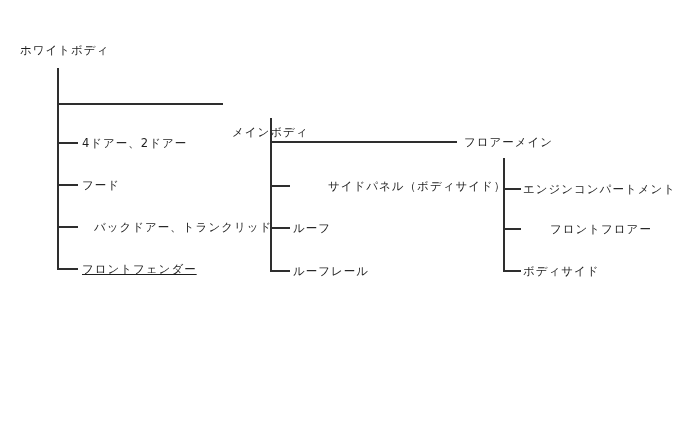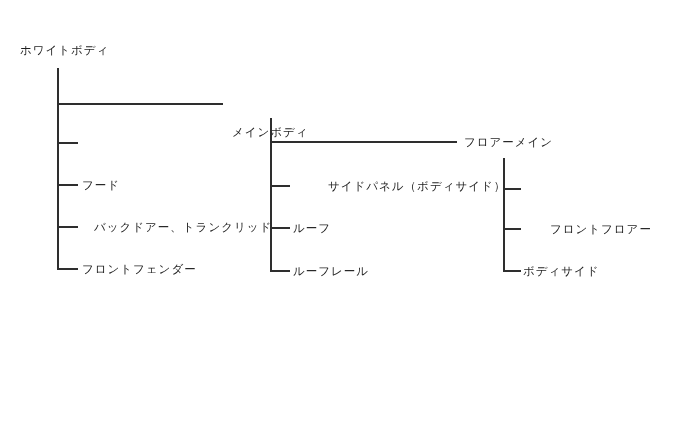--- a/index.html
+++ b/index.html
@@ -37,47 +37,49 @@
 <div class="canvas">
 
   <span class="node" style="left:20px; top:50px;">ホワイトボディ</span>
 
   <div class="vline" style="left:57px; top:68px; height:202px;"></div>
 
   <div class="hline" style="left:57px; top:103px; width:166px;"></div>
   <span class="node" style="left:232px; top:104px;margin-top:28px;">メインボディ</span>
 
   <div class="hline" style="left:57px; top:142px; width:21px;"></div>
+  <span class="node" style="left:82px; top:143px;">4ドアー、2ドアー</span>
 
   <div class="hline" style="left:57px; top:184px; width:21px;"></div>
   <span class="node" style="left:82px; top:185px;">フード</span>
 
   <div class="hline" style="left:57px; top:226px; width:21px;"></div>
   <span class="node" style="left:82px; top:227px;margin-left:12px;">バックドアー、トランクリッド</span>
 
   <div class="hline" style="left:57px; top:268px; width:21px;"></div>
-  <span class="node" style="left:82px; top:269px;">フロントフェンダー</span>
+  <span class="node" style="left:82px; top:269px;text-decoration:underline;">フロントフェンダー</span>
 
   <div class="vline" style="left:270px; top:118px; height:154px;"></div>
 
   <div class="hline" style="left:270px; top:141px; width:187px;"></div>
   <span class="node" style="left:464px; top:142px;">フロアーメイン</span>
 
   <div class="hline" style="left:270px; top:185px; width:20px;"></div>
   <span class="node" style="left:293px; top:186px;margin-left:35px;">サイドパネル（ボディサイド）</span>
 
   <div class="hline" style="left:270px; top:227px; width:20px;"></div>
   <span class="node" style="left:293px; top:228px;">ルーフ</span>
 
   <div class="hline" style="left:270px; top:270px; width:20px;"></div>
   <span class="node" style="left:293px; top:271px;">ルーフレール</span>
 
   <div class="vline" style="left:503px; top:158px; height:114px;"></div>
 
   <div class="hline" style="left:503px; top:188px; width:18px;"></div>
+  <span class="node" style="left:523px; top:189px;">エンジンコンパートメント</span>
 
   <div class="hline" style="left:503px; top:228px; width:18px;"></div>
   <span class="node" style="left:550px; top:229px;">フロントフロアー</span>
 
   <div class="hline" style="left:503px; top:270px; width:18px;"></div>
   <span class="node" style="left:523px; top:271px;">ボディサイド</span>
 
 </div>
 
 </body></html>

